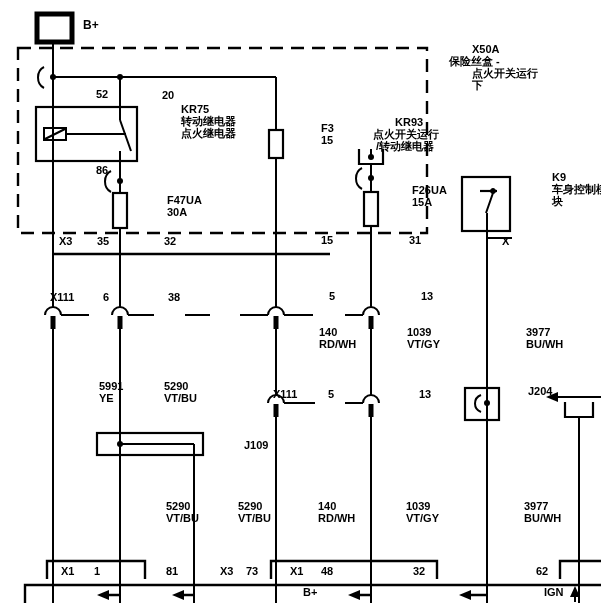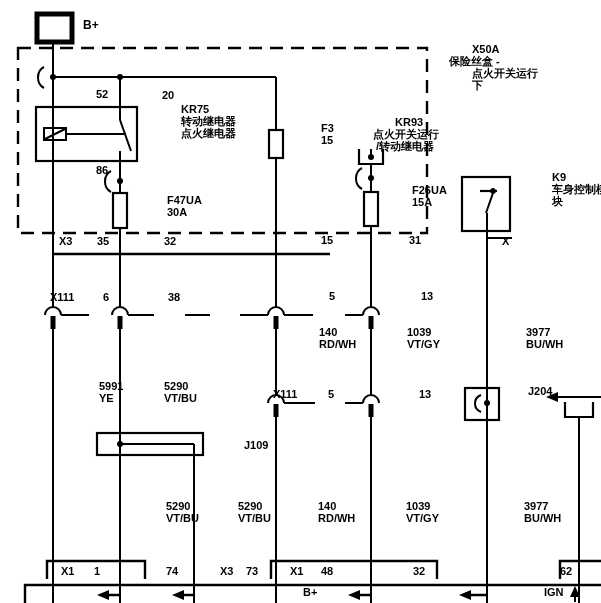--- a/index.html
+++ b/index.html
@@ -215,24 +215,24 @@
   <span>1039</span>
       <span>VT/GY</span>
     </div>
 <div class="lbl" style="left:524px;top:500px">
   <span>3977</span>
       <span>BU/WH</span>
     </div>
 
 <div class="lbl" style="left:61px;top:565px">X1</div>
 <div class="lbl" style="left:94px;top:565px">1</div>
-<div class="lbl" style="left:166px;top:565px">74</div>
+<div class="lbl" style="left:166px;top:565px">81</div>
 <div class="lbl" style="left:220px;top:565px">X3</div>
 <div class="lbl" style="left:246px;top:565px">73</div>
 <div class="lbl" style="left:290px;top:565px">X1</div>
 <div class="lbl" style="left:321px;top:565px">48</div>
 <div class="lbl" style="left:413px;top:565px">32</div>
-<div class="lbl" style="left:560px;top:565px">62</div>
+<div class="lbl" style="left:536px;top:565px">62</div>
 
 <div class="lbl" style="left:303px;top:586px">B+</div>
 <div class="lbl" style="left:544px;top:586px">IGN</div>
 
 </div>
 
 </body></html>

